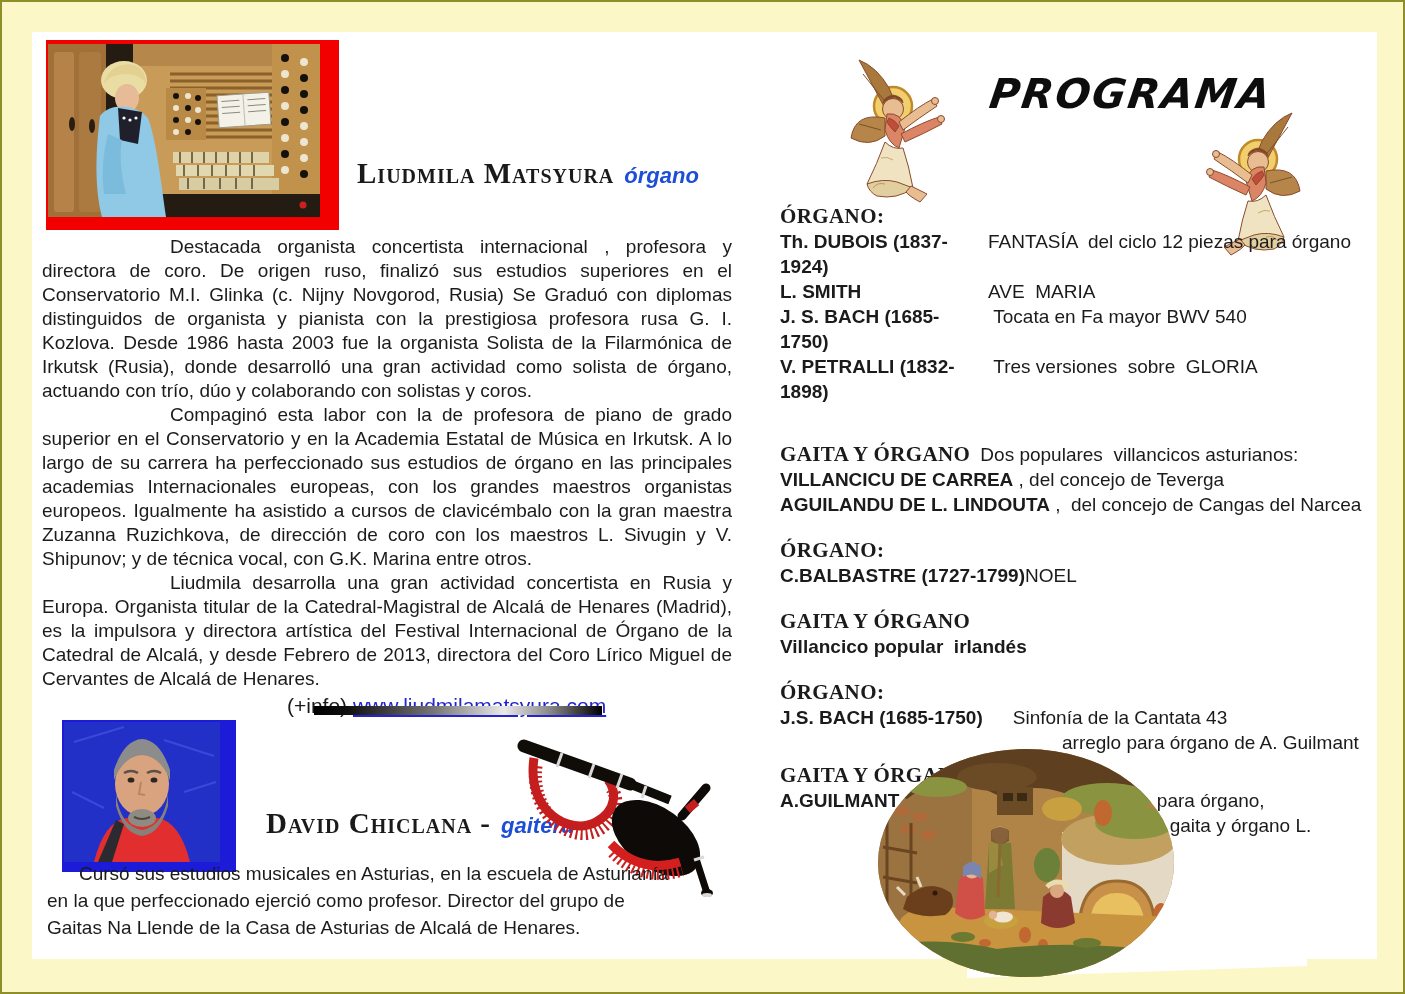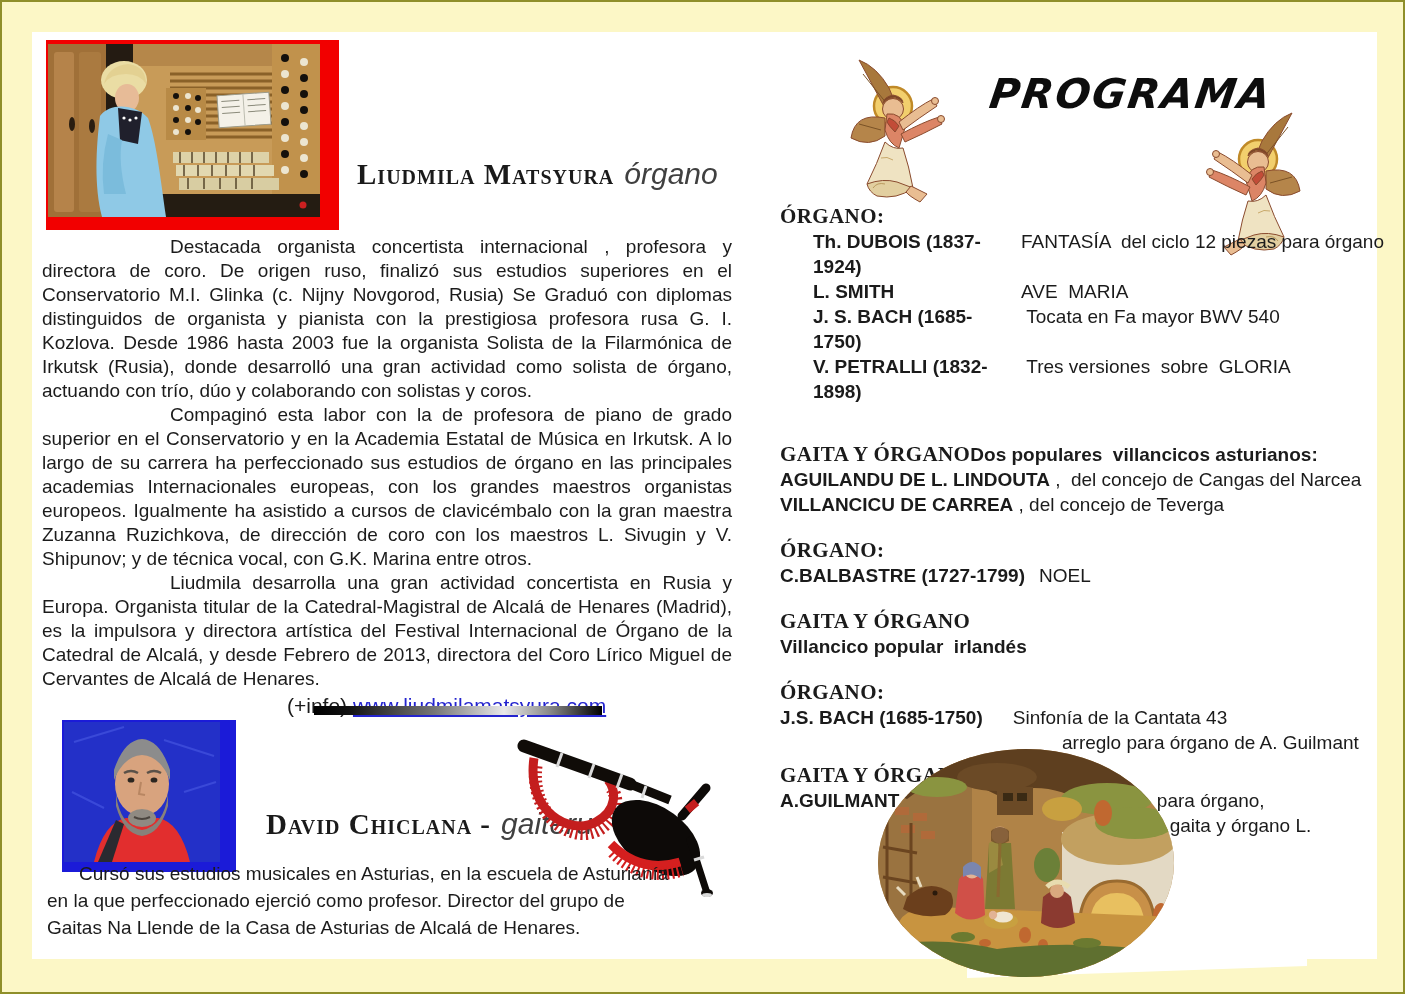--- a/index.html
+++ b/index.html
@@ -21,21 +21,21 @@
   }
   .photo-mat-red svg{position:absolute;left:2px;top:4px;}
   .artist-title{
     left:325px;top:125px;width:360px;white-space:nowrap;
   }
   .artist-name{
     font-family:"Liberation Serif",serif;font-weight:700;
     font-variant:small-caps;font-size:29px;letter-spacing:1px;color:#1a1a1a;
   }
   .artist-instr{
-    font-style:italic;font-size:30px;margin-left:10px;color:#404040;
+    font-style:italic;font-size:22px;margin-left:10px;color:#1d4ed8;font-weight:bold;
   }
   .bio{
     left:10px;top:203px;width:690px;font-size:19px;line-height:24px;
     text-align:justify;
   }
   .bio p{margin:0;text-indent:128px;}
   .info-line{
     left:255px;top:662px;width:340px;font-size:21px;white-space:nowrap;
   }
   .weblink{color:#2424ce;text-decoration:underline;cursor:pointer;}
@@ -65,29 +65,29 @@
   .angel-right{left:1150px;top:75px;transform:scaleX(-1);}
 
   .program{
     left:748px;top:172px;width:612px;font-size:19px;line-height:25px;
   }
   .psec h3{
     margin:0;font-family:"Liberation Serif",serif;font-weight:700;
     font-size:21px;line-height:25px;letter-spacing:.4px;display:inline;
   }
   .psec .hline{margin:0;}
-  .psubtitle{font-weight:700;white-space:pre-wrap;}
-  .prow{display:flex;margin-left:33px;}
+  .psubtitle{font-weight:400;margin-left:10px;white-space:pre-wrap;}
+  .prow{display:flex;}
   .prow .composer{font-weight:700;white-space:pre-wrap;}
   .prow .work{white-space:pre-wrap;}
   .colA .composer{width:208px;flex:none;}
   .inline-row{display:block;}
   .inline-row .composer{font-weight:700;white-space:pre-wrap;}
   .inline-row .work{white-space:pre-wrap;}
-  .gap14{margin-left:14px;} .gap30{margin-left:30px;} .gap8{margin-left:8px;}
+  .gap14{} .gap30{margin-left:30px;} .gap8{margin-left:8px;}
   .pnote{margin-left:282px;white-space:pre-wrap;}
   .secB{margin-top:38px;} .secC{margin-top:21px;} .secD{margin-top:21px;}
   .secE{margin-top:21px;} .secF{margin-top:8px;}
 
   .nativity-backing{
     position:absolute;left:965px;top:948px;width:340px;height:22px;
     background:#fff;transform:skewY(-2deg);
   }
   .nativity{position:absolute;left:875px;top:745px;}
 </style>
@@ -343,24 +343,24 @@
           <span class="composer">V. PETRALLI (1832-1898)</span>
           <span class="work"> Tres versiones  sobre  GLORIA</span>
         </div>
       </section>
 
       <section class="psec secB">
         <div class="hline">
           <h3>GAITA Y ÓRGANO</h3><span class="psubtitle">Dos populares  villancicos asturianos:</span>
         </div>
         <div class="inline-row">
+          <span class="composer">VILLANCICU DE CARREA</span><span class="work"> , del concejo de Teverga</span>
+        </div>
+        <div class="inline-row">
           <span class="composer">AGUILANDU DE L. LINDOUTA</span><span class="work"> ,  del concejo de Cangas del Narcea</span>
-        </div>
-        <div class="inline-row">
-          <span class="composer">VILLANCICU DE CARREA</span><span class="work"> , del concejo de Teverga</span>
         </div>
       </section>
 
       <section class="psec secC">
         <div class="hline"><h3>ÓRGANO:</h3></div>
         <div class="inline-row">
           <span class="composer">C.BALBASTRE (1727-1799)</span><span class="work gap14">NOEL</span>
         </div>
       </section>
 

